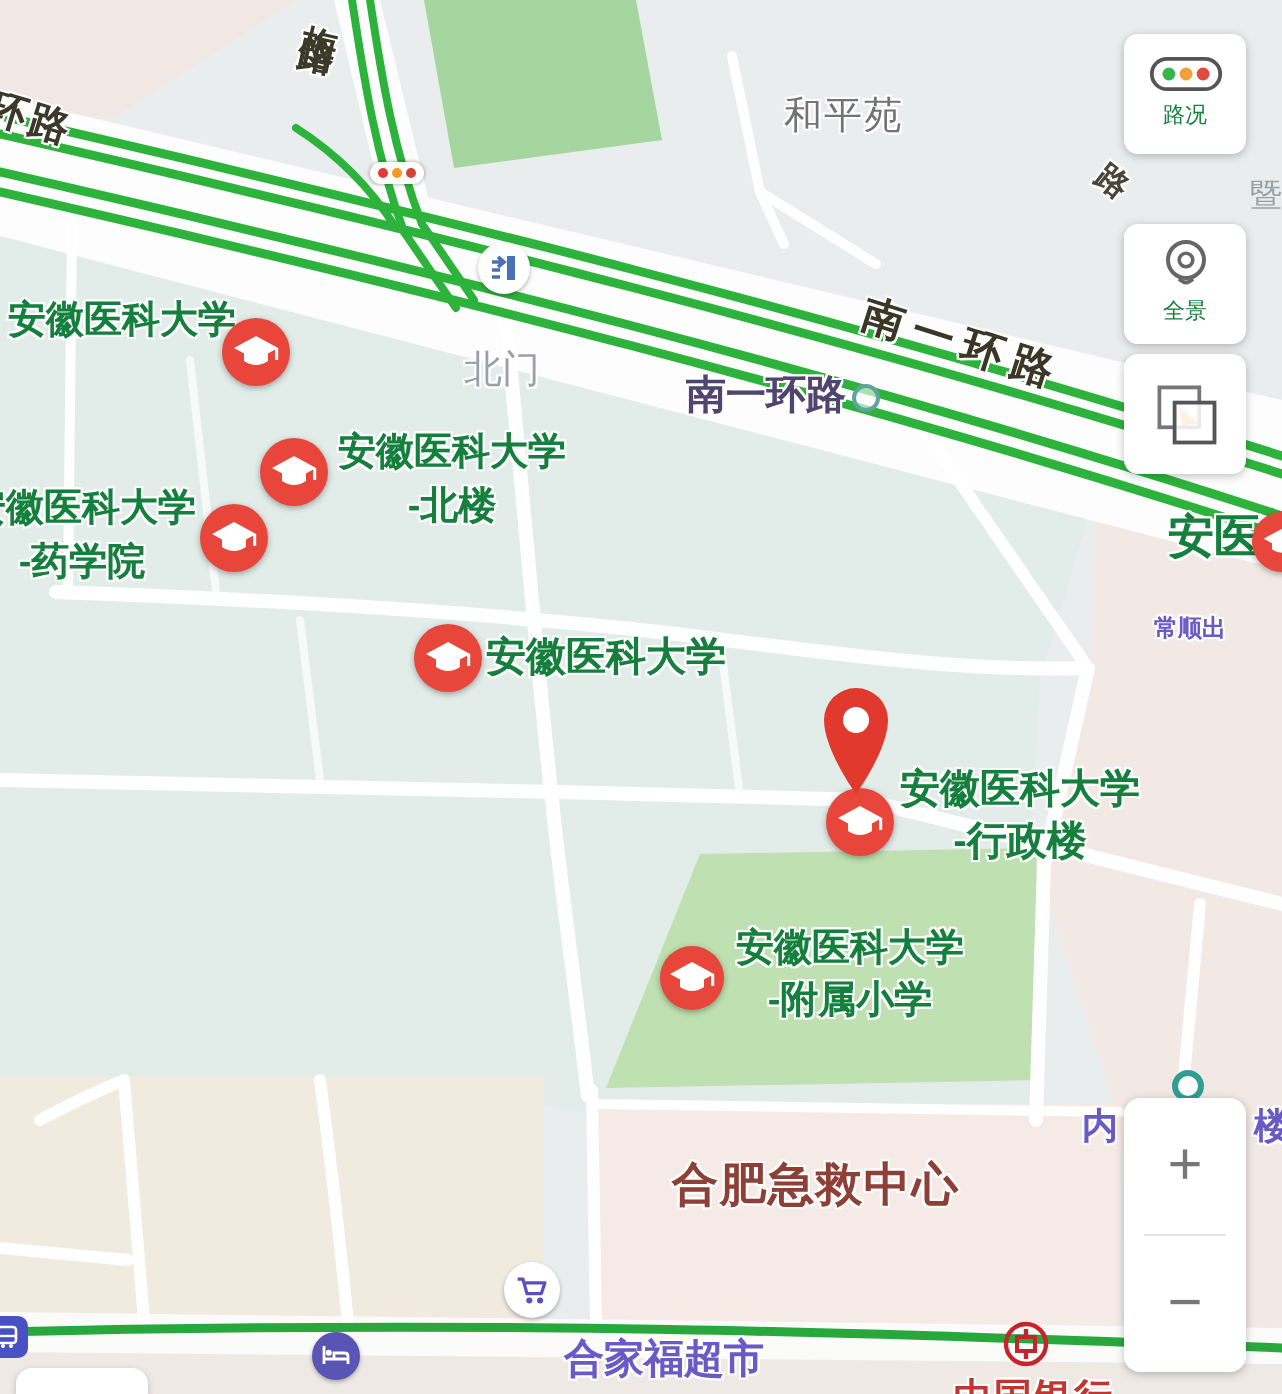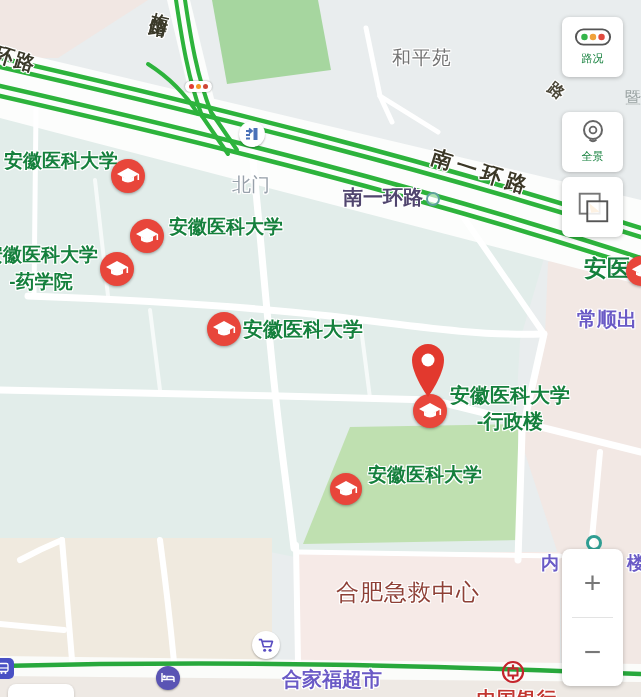--- a/index.html
+++ b/index.html
@@ -103,26 +103,26 @@
       <i style="background:#f59a23;"></i>
       <i style="background:#cf4636;"></i>
   </div>
 
   <div class="abs halo" style="left:392px;top:45px;font-size:19px;color:#737373;letter-spacing:1px;">和平苑</div>
 
   <div class="abs halo" style="left:343px;top:184px;font-size:20px;font-weight:bold;color:#50456e;">
     <span>南一环路</span><span class="ring"></span>
   </div>
 
-  <div class="abs halo purple" style="left:577px;top:306px;font-size:20px;">常顺出</div>
+  <div class="abs halo purple" style="left:577px;top:306px;font-size:12px;">常顺出</div>
 
   <div class="abs halo purple" style="left:541px;top:551px;font-size:18px;">内</div>
   <div class="abs halo purple" style="left:627px;top:551px;font-size:18px;">楼</div>
 
-  <div class="abs halo" style="left:336px;top:577px;font-size:23px;font-weight:normal;color:#8e4036;letter-spacing:1px;">合肥急救中心</div>
+  <div class="abs halo" style="left:336px;top:577px;font-size:23px;font-weight:bold;color:#8e4036;letter-spacing:1px;">合肥急救中心</div>
 
   <div class="white-circle" style="left:239px;top:121px;width:26px;height:26px;">
     <svg width="16" height="16" viewBox="0 0 16 16">
       <rect x="9.5" y="2" width="4" height="12" fill="#4a71b8"></rect>
       <path d="M2,5 h5 M5,2.5 L8,5 L5,7.5" stroke="#4a71b8" stroke-width="1.8" fill="none"></path>
       <path d="M2,9 h4 M2,12.5 h4" stroke="#4a71b8" stroke-width="1.8"></path>
     </svg>
   </div>
   <div class="abs halo" style="left:232px;top:148px;font-size:19px;color:#98a1ab;margin-top:24px;">北门</div>
 
@@ -137,20 +137,21 @@
           <path d="M13,4 L24,10 L13,16 L2,10 Z" fill="#fff"></path>
           <path d="M7,12.5 v4 q6,4 12,0 v-4 q-6,4 -12,0 Z" fill="#fff"></path>
           <rect x="22.5" y="10" width="1.6" height="6" fill="#fff"></rect>
         </svg>
     </div>
   </div>
 
   <div>
     <div class="abs poi-label halo" style="left:165px;top:213px;width:122px;text-align:center;">
       <div>安徽医科大学</div>
+      <div>-北楼</div>
     </div>
     <div class="marker-dot" style="left:130px;top:219px;">
       <svg width="26" height="24" viewBox="0 0 26 24">
           <path d="M13,4 L24,10 L13,16 L2,10 Z" fill="#fff"></path>
           <path d="M7,12.5 v4 q6,4 12,0 v-4 q-6,4 -12,0 Z" fill="#fff"></path>
           <rect x="22.5" y="10" width="1.6" height="6" fill="#fff"></rect>
         </svg>
     </div>
   </div>
 
@@ -197,20 +198,21 @@
       <svg width="40" height="57" viewBox="0 0 40 57">
         <path d="M20,55 C20,55 4,33 4,18 A16,16 0 1 1 36,18 C36,33 20,55 20,55 Z" fill="#e2392e"></path>
         <circle cx="20" cy="18" r="6.5" fill="#fff"></circle>
       </svg>
     </div>
   </div>
 
   <div>
     <div class="abs poi-label halo" style="left:364px;top:462px;width:122px;text-align:center;line-height:26px;">
       <div>安徽医科大学</div>
+      <div>-附属小学</div>
     </div>
     <div class="marker-dot" style="left:330px;top:473px;width:32px;height:32px;">
       <svg width="26" height="24" viewBox="0 0 26 24">
           <path d="M13,4 L24,10 L13,16 L2,10 Z" fill="#fff"></path>
           <path d="M7,12.5 v4 q6,4 12,0 v-4 q-6,4 -12,0 Z" fill="#fff"></path>
           <rect x="22.5" y="10" width="1.6" height="6" fill="#fff"></rect>
         </svg>
     </div>
   </div>
 

